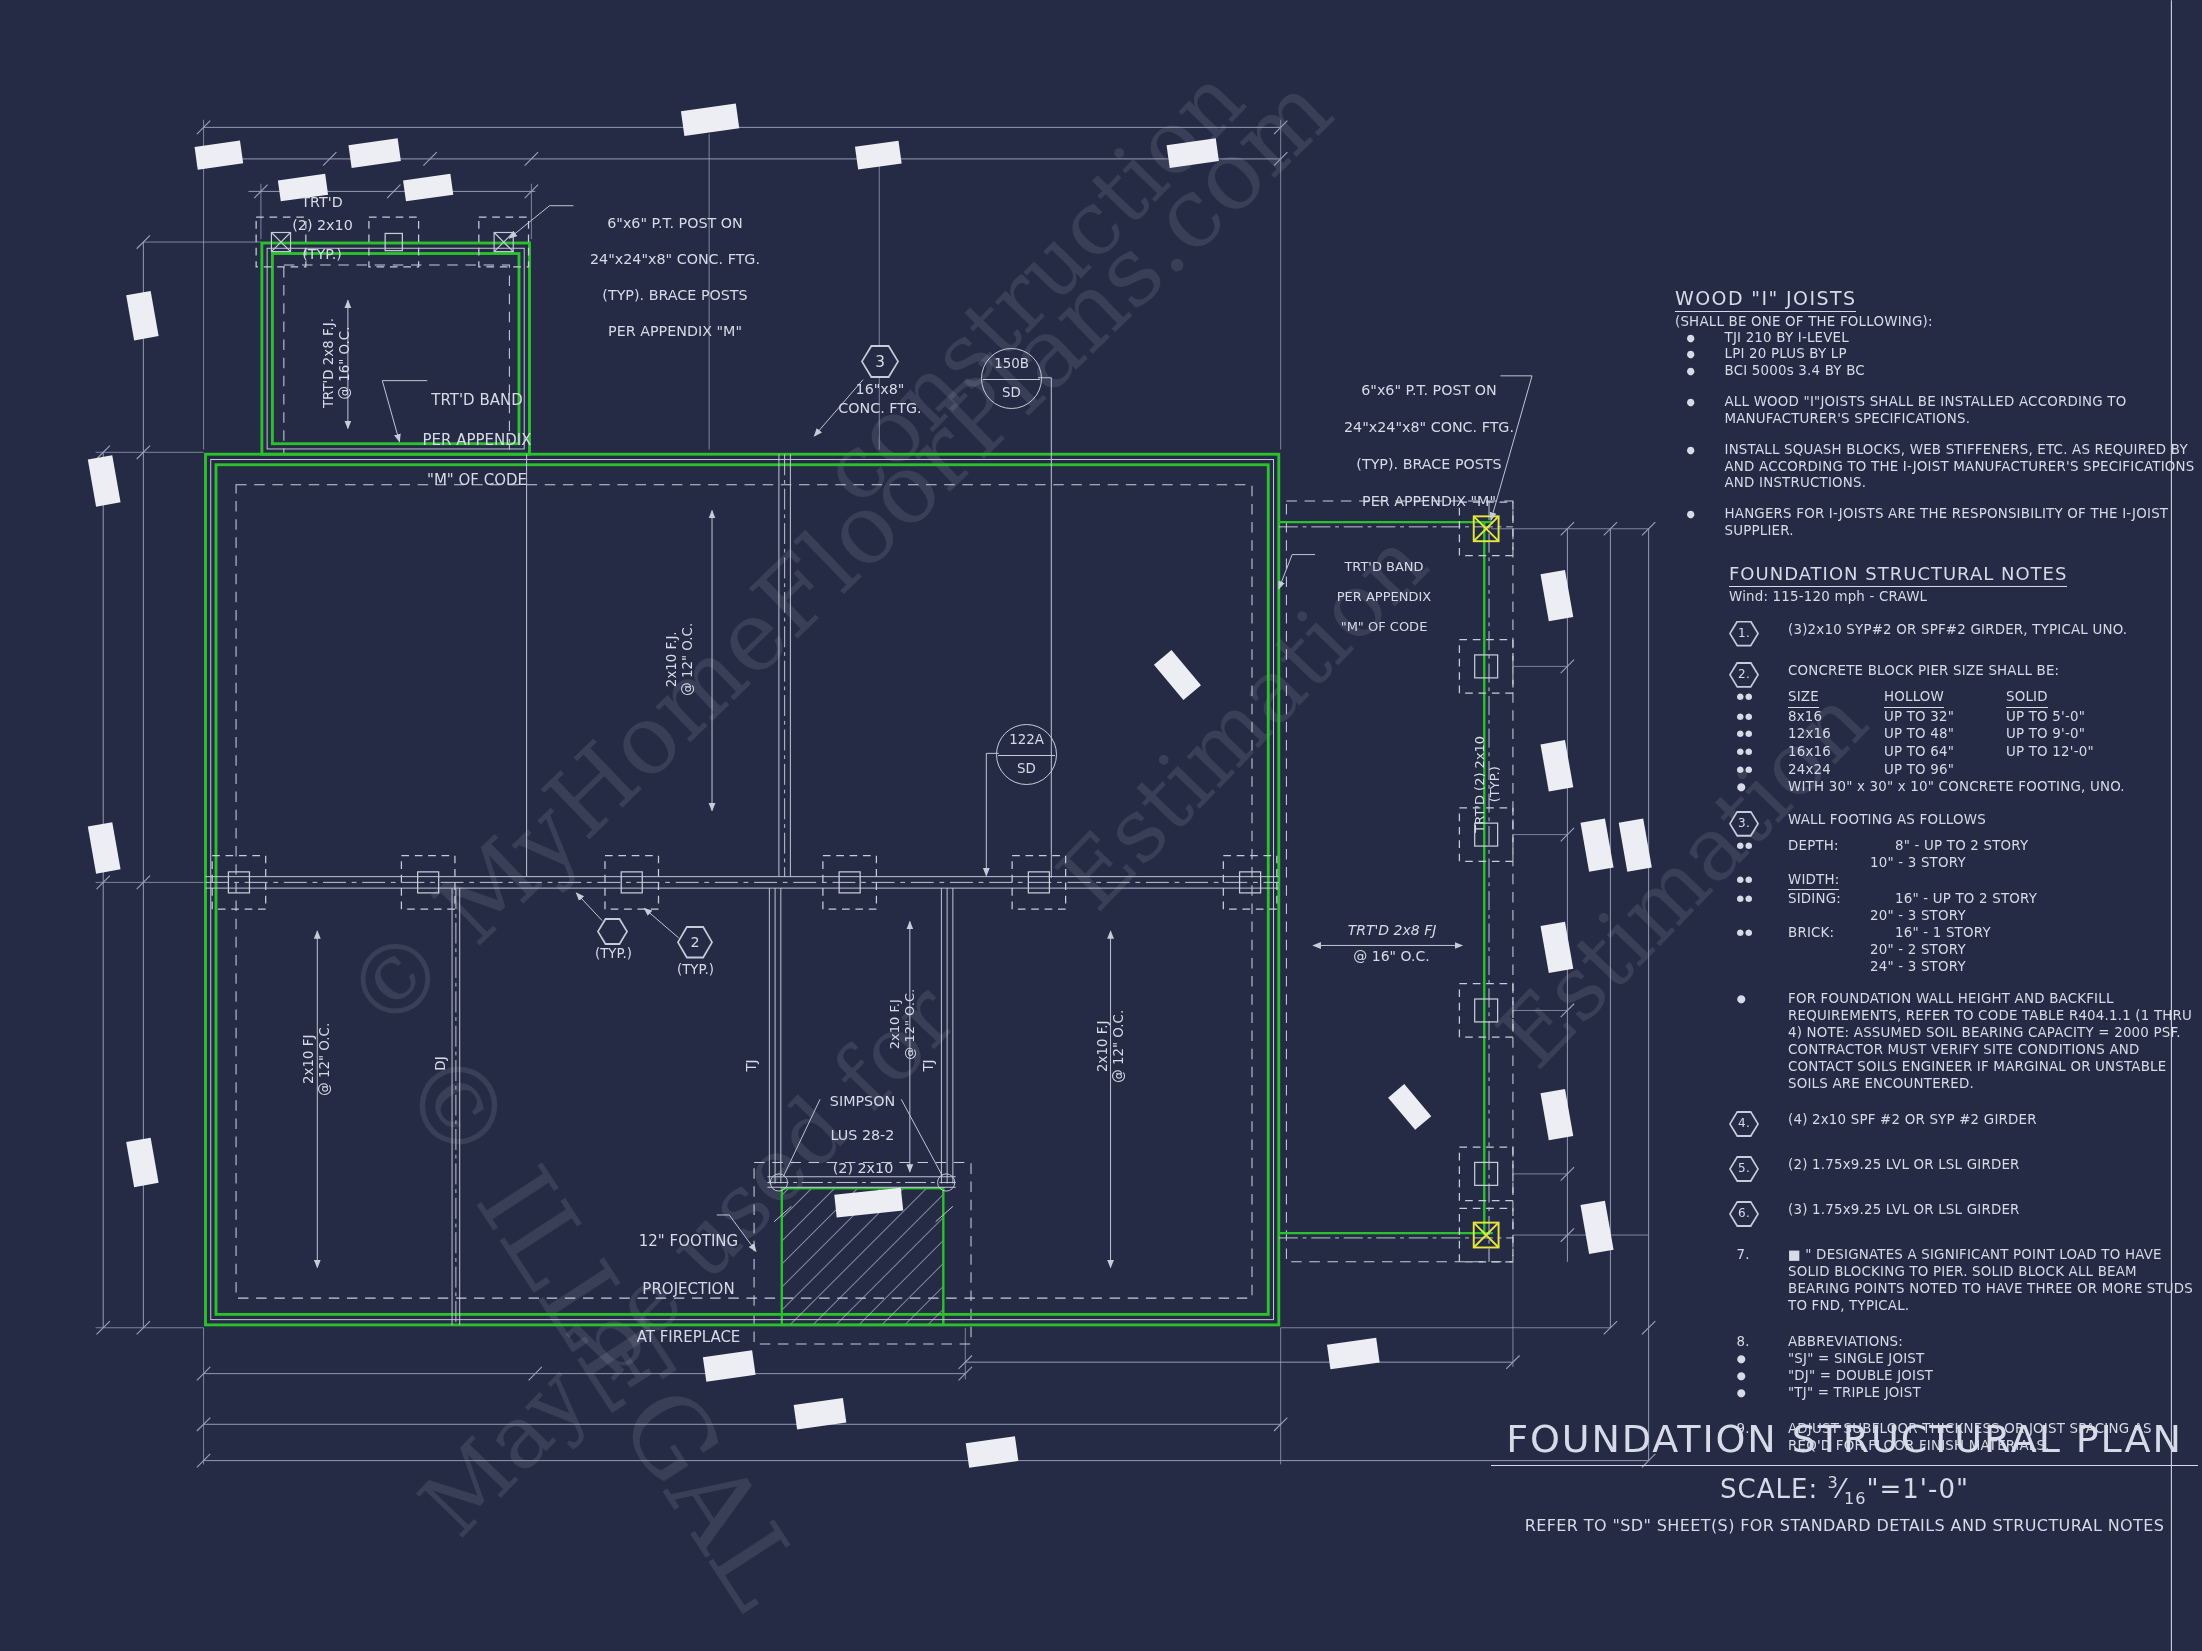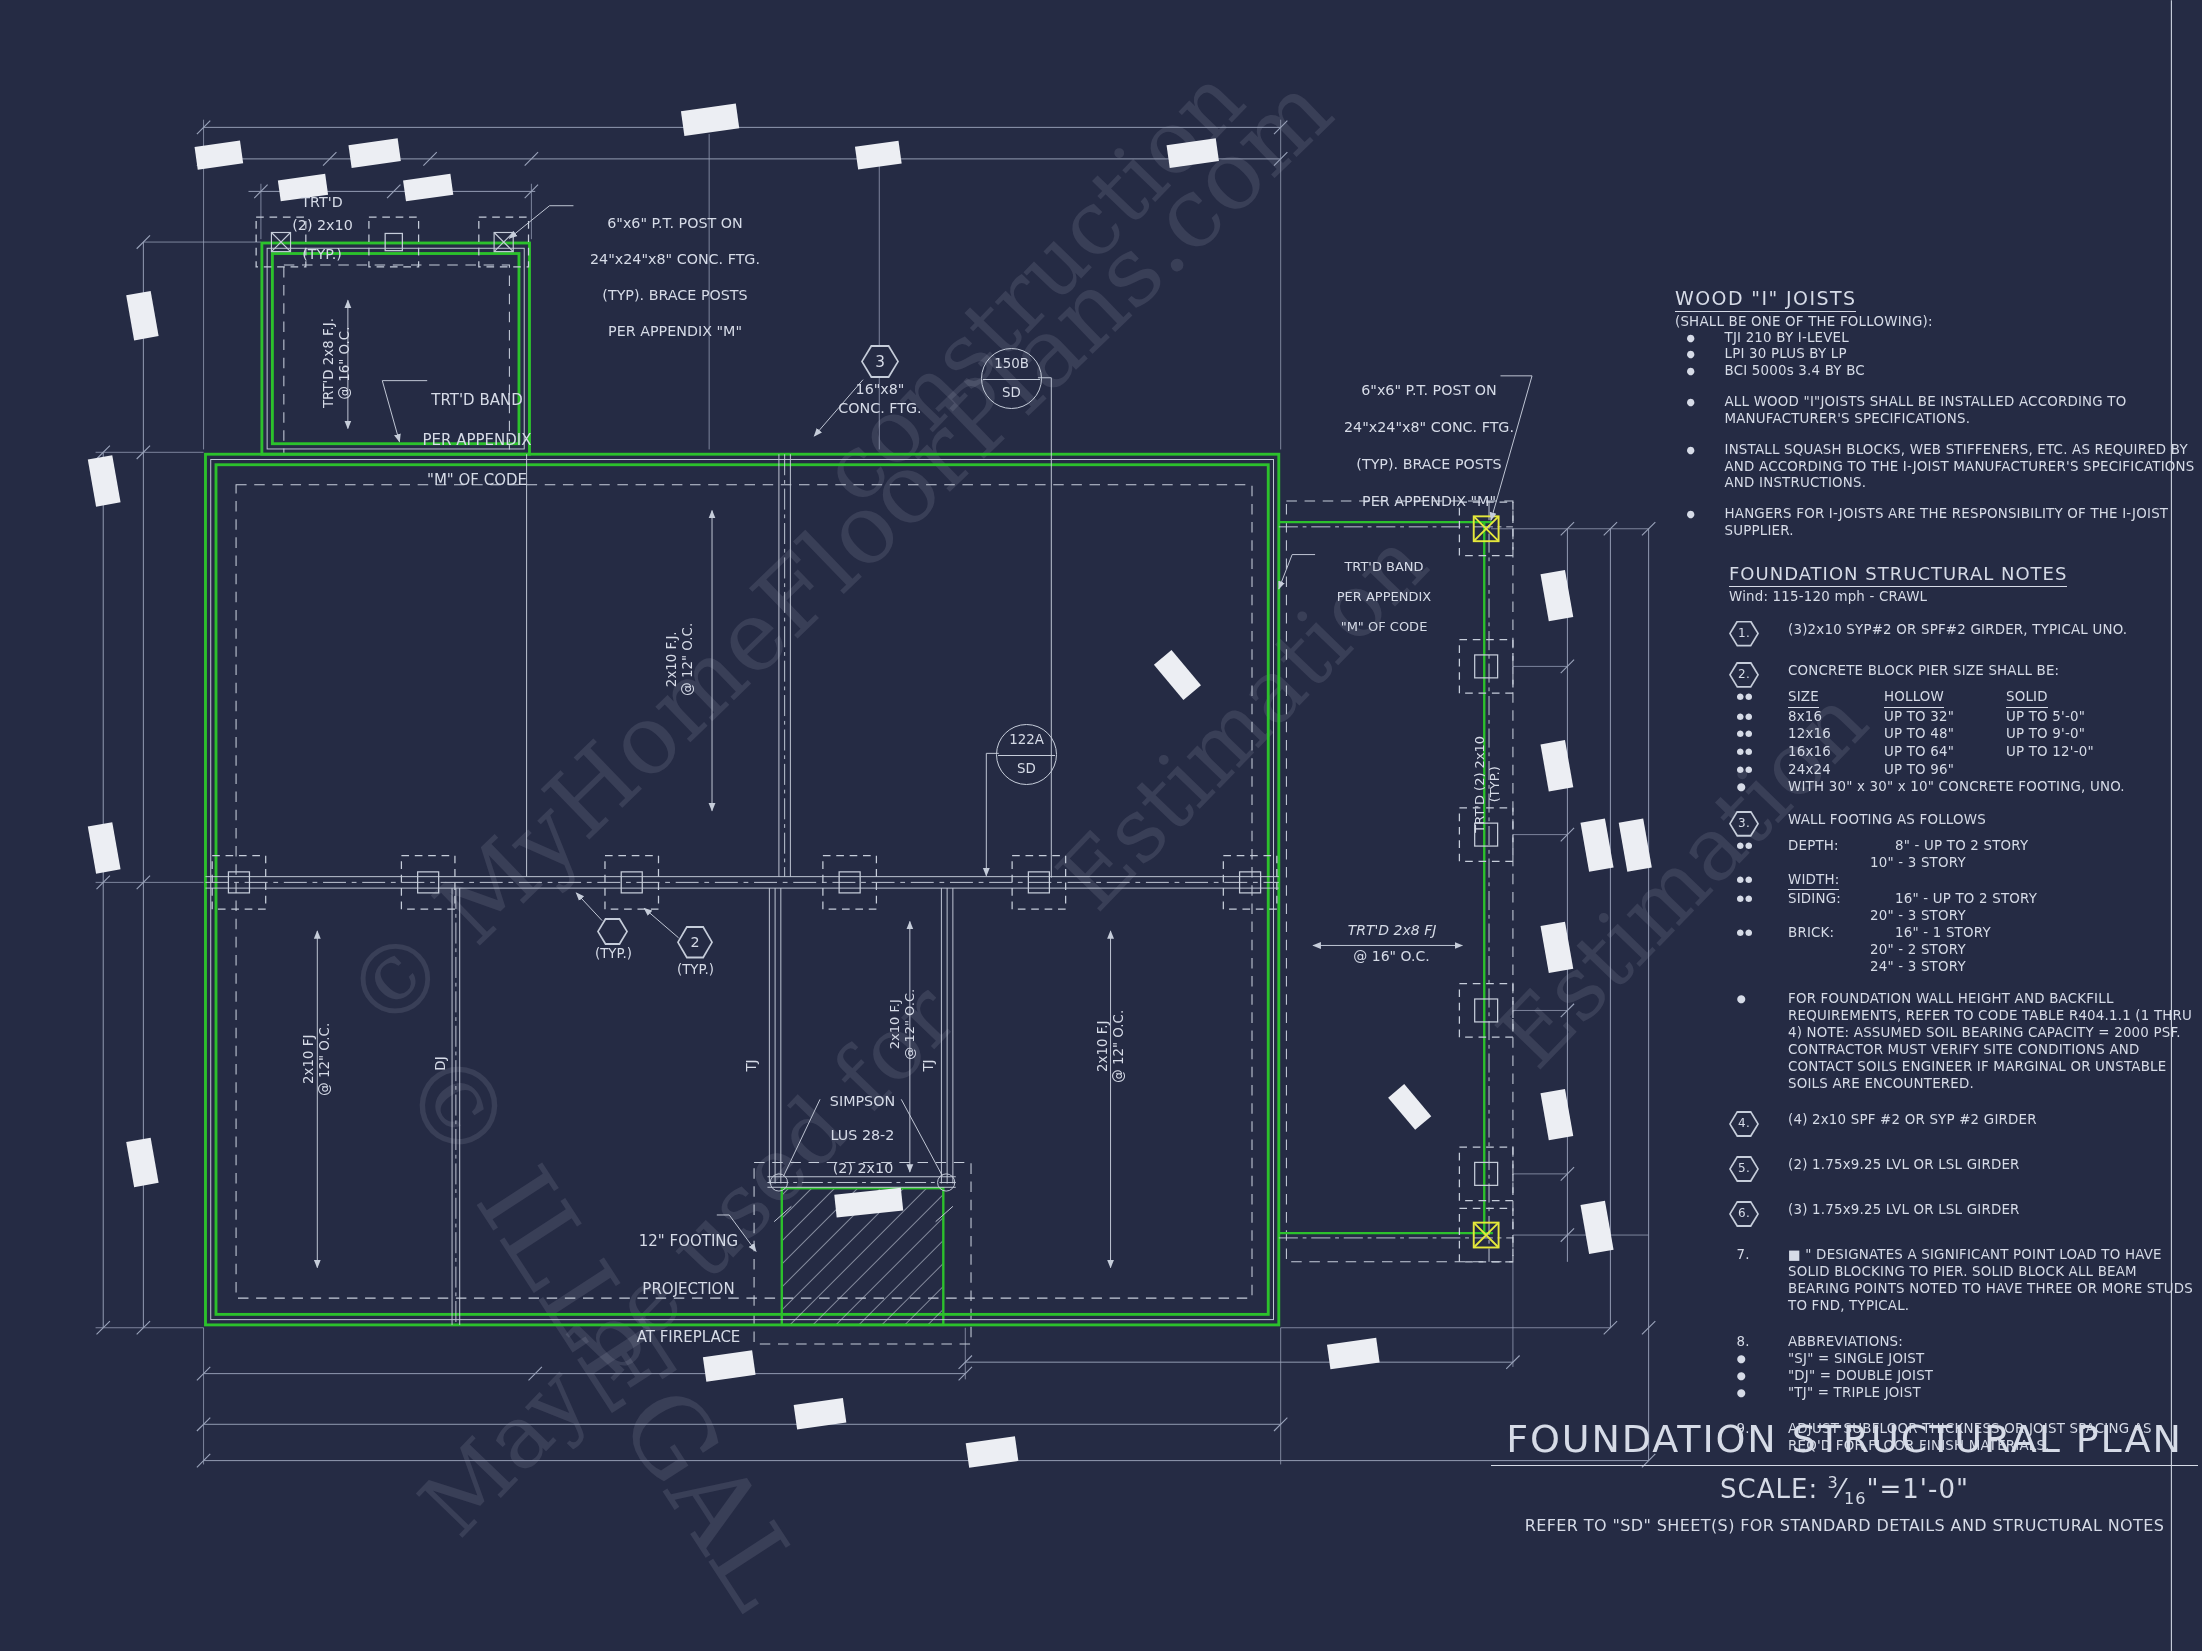--- a/index.html
+++ b/index.html
@@ -337,21 +337,21 @@
 
   <div class="notes">
     <div><span class="sec-title u">WOOD "I" JOISTS</span></div>
     <div class="sub">(SHALL BE ONE OF THE FOLLOWING):</div>
     <div class="brow">
         <span class="blt">●</span>
         <span>TJI 210 BY I-LEVEL</span>
       </div>
     <div class="brow">
         <span class="blt">●</span>
-        <span>LPI 30 PLUS BY LP</span>
+        <span>LPI 20 PLUS BY LP</span>
       </div>
     <div class="brow">
         <span class="blt">●</span>
         <span>BCI 5000s 3.4 BY BC</span>
       </div>
     <div class="brow mt">
         <span class="blt">●</span>
         <span>ALL WOOD "I"JOISTS SHALL BE INSTALLED ACCORDING TO MANUFACTURER'S SPECIFICATIONS.</span>
       </div>
     <div class="brow mt">

